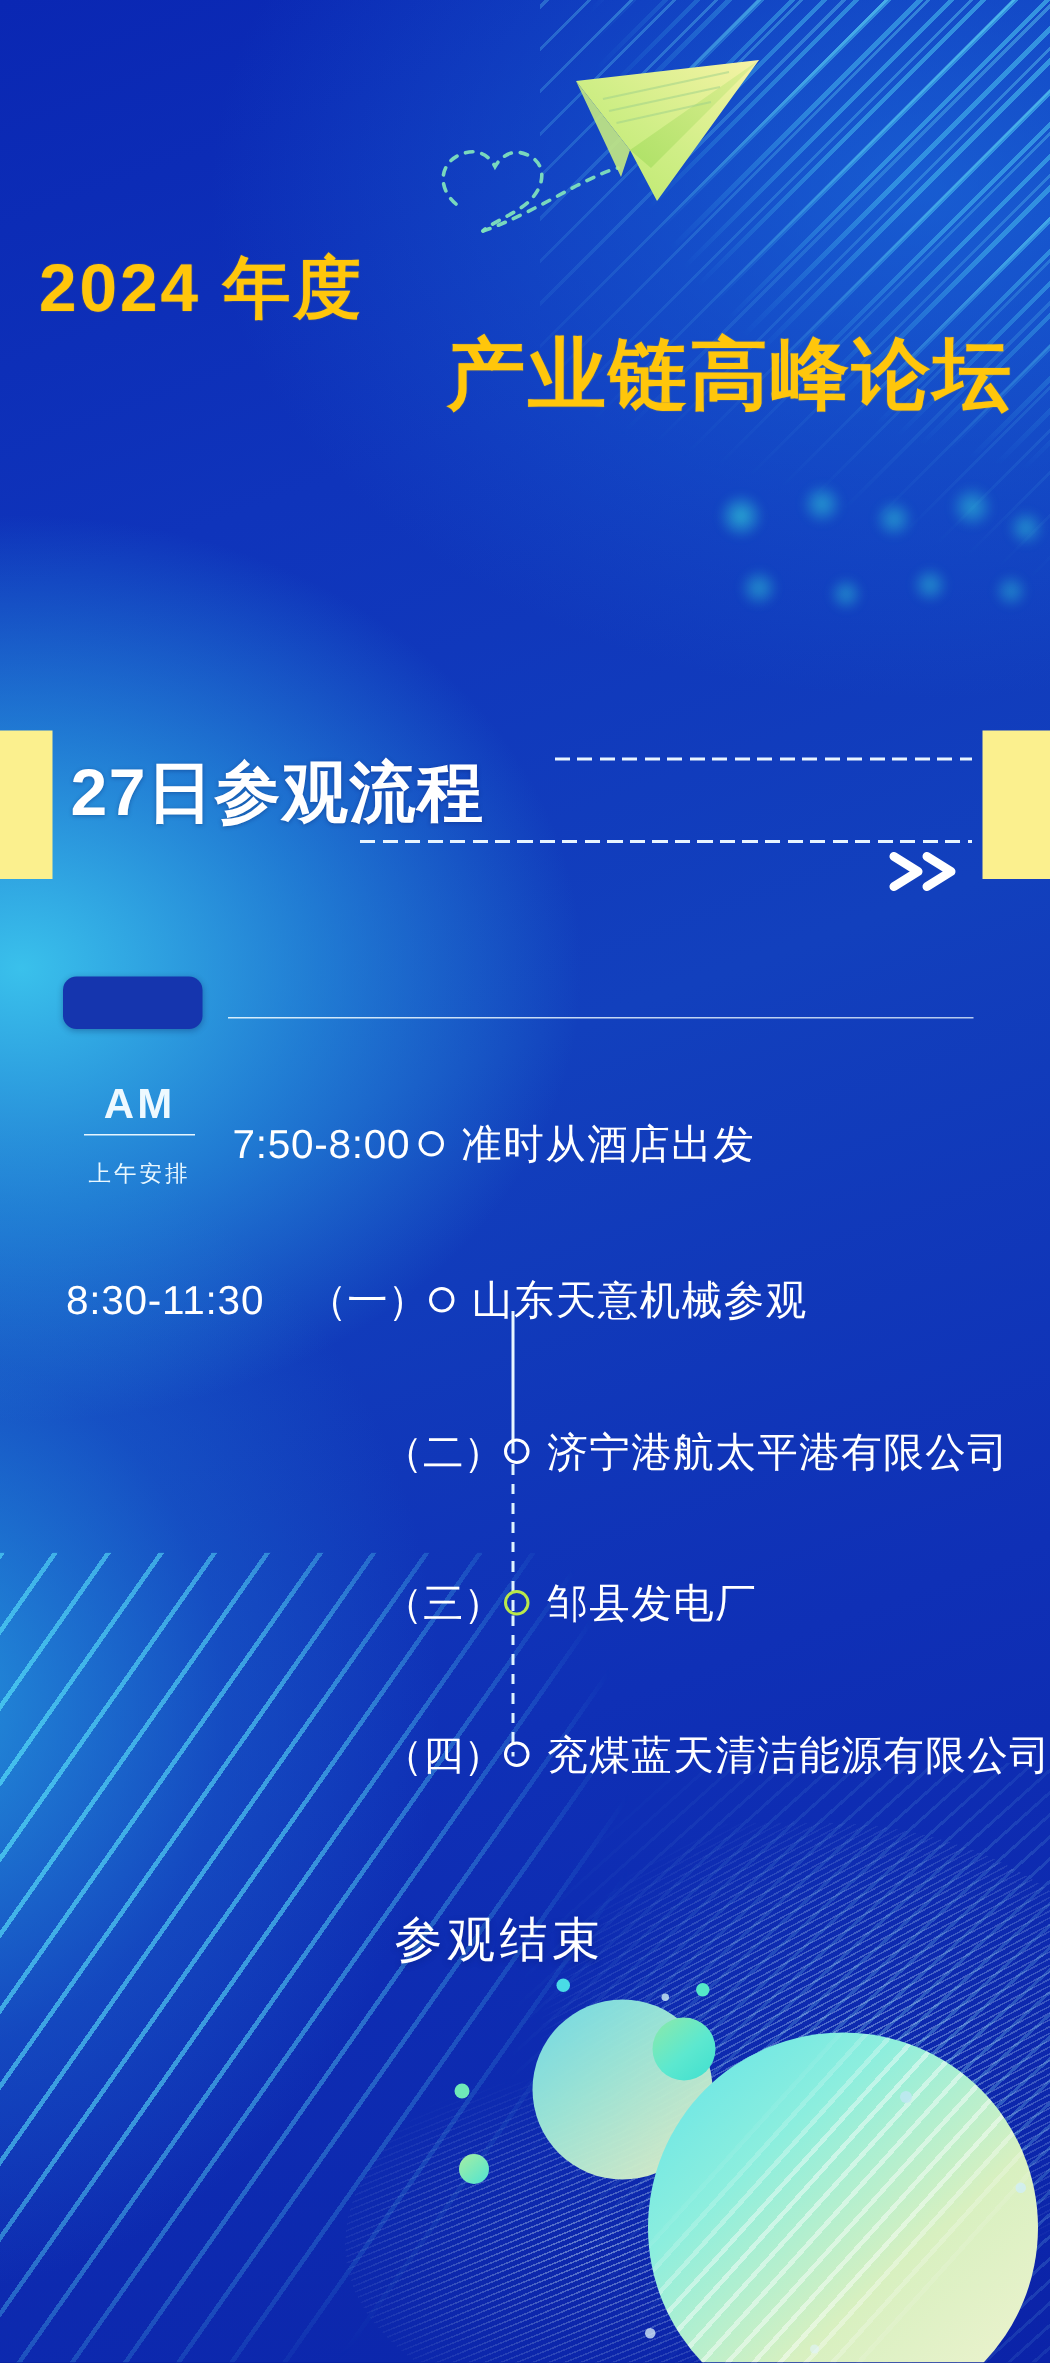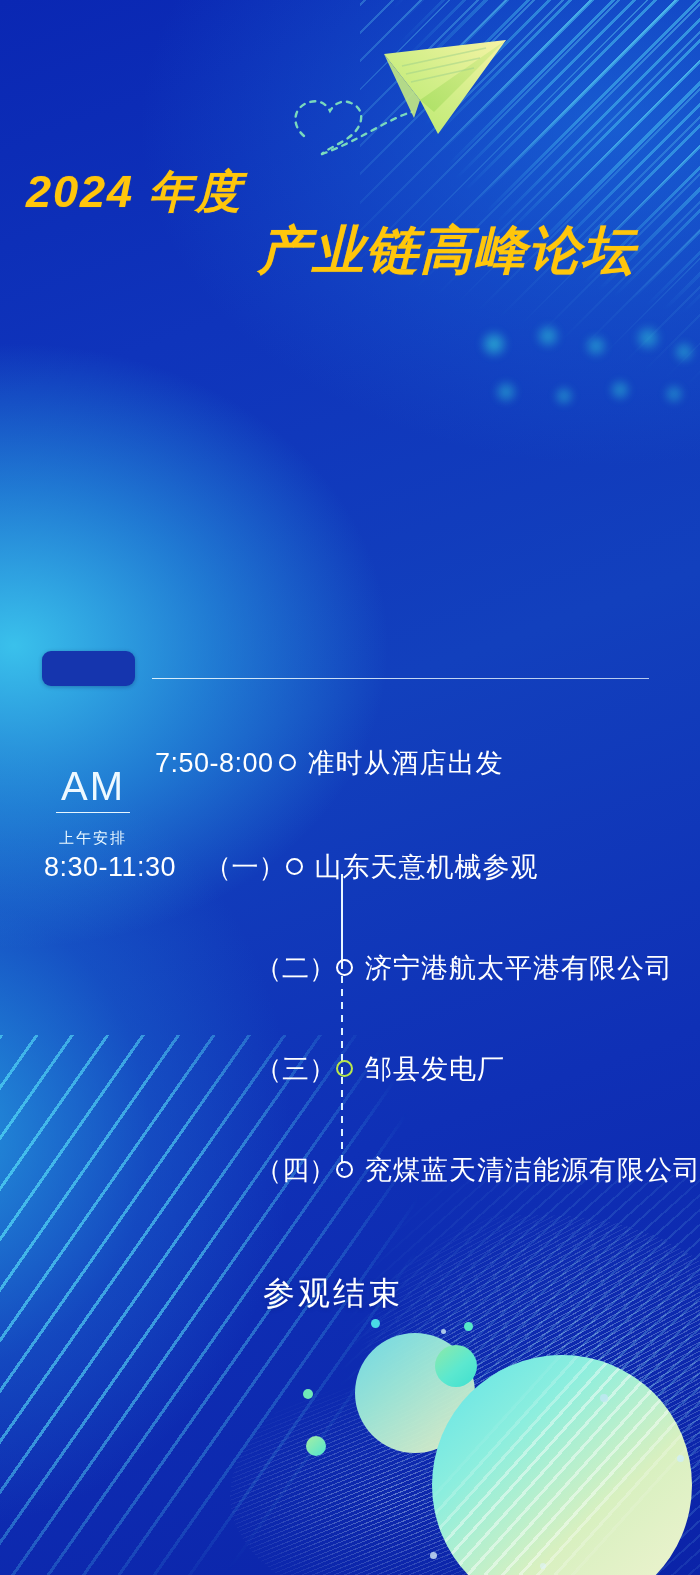--- a/index.html
+++ b/index.html
@@ -70,29 +70,29 @@
       rgba(255,255,255,0) 0 3px, rgba(225,250,255,.40) 3px 4px);
     border-radius:60% 40% 50% 50%;
     -webkit-mask-image:radial-gradient(ellipse 230px 140px at 40% 55%, #000 0%, rgba(0,0,0,0) 84%);
             mask-image:radial-gradient(ellipse 230px 140px at 40% 55%, #000 0%, rgba(0,0,0,0) 84%);
   }
 
   
   .plane-wrap{ position:absolute; left:280px; top:28px; width:240px; height:130px; }
 
   
-  .title-block{ position:absolute; left:0; top:165px; width:700px;font-style:italic; }
+  .title-block{ position:absolute; left:0; top:165px; width:700px; }
   .t-line{
     color:#FFC60B; font-weight:700; letter-spacing:2px;
     text-shadow:0 0 1px rgba(255,198,11,.55);
     white-space:nowrap;
   }
   .t1{ font-size:45px; padding-left:26px; line-height:1.18; }
   .t2{ font-size:52px; padding-left:46px; line-height:1.30; }
-  .t3{ font-size:52px; padding-left:258px; line-height:1.26; position:relative; }
+  .t3{ font-size:52px; padding-left:258px; line-height:1.26; position:relative;margin-left:40px; }
   .t3glow{
     position:absolute; left:470px; top:322px; width:230px; height:92px;
     pointer-events:none;
     background:
       radial-gradient(circle 22px at 24px 22px, rgba(60,255,225,.55), rgba(60,255,225,0) 70%),
       radial-gradient(circle 20px at 78px 14px, rgba(60,255,225,.45), rgba(60,255,225,0) 70%),
       radial-gradient(circle 19px at 126px 24px, rgba(60,255,225,.42), rgba(60,255,225,0) 70%),
       radial-gradient(circle 21px at 178px 16px, rgba(60,255,225,.44), rgba(60,255,225,0) 70%),
       radial-gradient(circle 18px at 214px 30px, rgba(60,255,225,.40), rgba(60,255,225,0) 70%),
       radial-gradient(circle 19px at 36px 70px, rgba(60,255,225,.42), rgba(60,255,225,0) 70%),
@@ -125,21 +125,21 @@
   .badge{
     position:absolute; left:42px; top:651px; width:93px; height:35px;
     background:#1535AE; border-radius:9px;
     box-shadow:0 1px 4px rgba(0,10,70,.3);
   }
   .badge-rule{
     position:absolute; left:152px; top:678px; width:497px; height:1px;
     background:linear-gradient(90deg, rgba(235,248,255,.9), rgba(235,248,255,.75));
   }
   .am{ position:absolute; left:44px; top:722px; width:98px; text-align:center; }
-  .am-big{ font-size:40px; color:#eef9ff; letter-spacing:2px; line-height:1; font-weight:400;margin-top:44px; }
+  .am-big{ font-size:28px; color:#eef9ff; letter-spacing:2px; line-height:1; font-weight:700; }
   .am-rule{ width:74px; height:1px; background:#e6f6ff; margin:6px auto 5px; }
   .am-sub{ font-size:15px; color:#e9f8ff; letter-spacing:2px;margin-top:16px; }
 
   
   .sched{ position:absolute; left:0; top:0; width:680px; height:1575px; }
   .row{ position:absolute; white-space:nowrap; color:#ffffff; }
   .time{ font-size:27px; letter-spacing:.5px; }
   .num{ font-size:27px; }
   .txt{ font-size:27px; letter-spacing:1px; }
   .dot{
@@ -229,20 +229,33 @@
       </g>
     </svg>
   </div>
 
   <div class="title-block">
     <div class="t-line t1">2024 年度</div>
     <div class="t-line t3">产业链高峰论坛</div>
   </div>
   <div class="t3glow"></div>
 
+  <div class="sec">
+    <div class="sec-bar-l"></div>
+    <div class="sec-bar-r"></div>
+    <div class="sec-dash-top"></div>
+    <div class="sec-dash-bot"></div>
+    <div class="sec-title">27日参观流程</div>
+    <div class="sec-chev">
+      <svg width="56" height="28" viewBox="0 0 56 28">
+        <path d="M4,4 L20,14 L4,24" fill="none" stroke="#ffffff" stroke-width="6" stroke-linecap="round" stroke-linejoin="round"></path>
+        <path d="M26,4 L42,14 L26,24" fill="none" stroke="#ffffff" stroke-width="6" stroke-linecap="round" stroke-linejoin="round"></path>
+      </svg>
+    </div>
+  </div>
 
   <div class="badge"></div>
   <div class="badge-rule"></div>
   <div class="am">
     <div class="am-big">AM</div>
     <div class="am-rule"></div>
     <div class="am-sub">上午安排</div>
   </div>
 
   <div class="sched">

